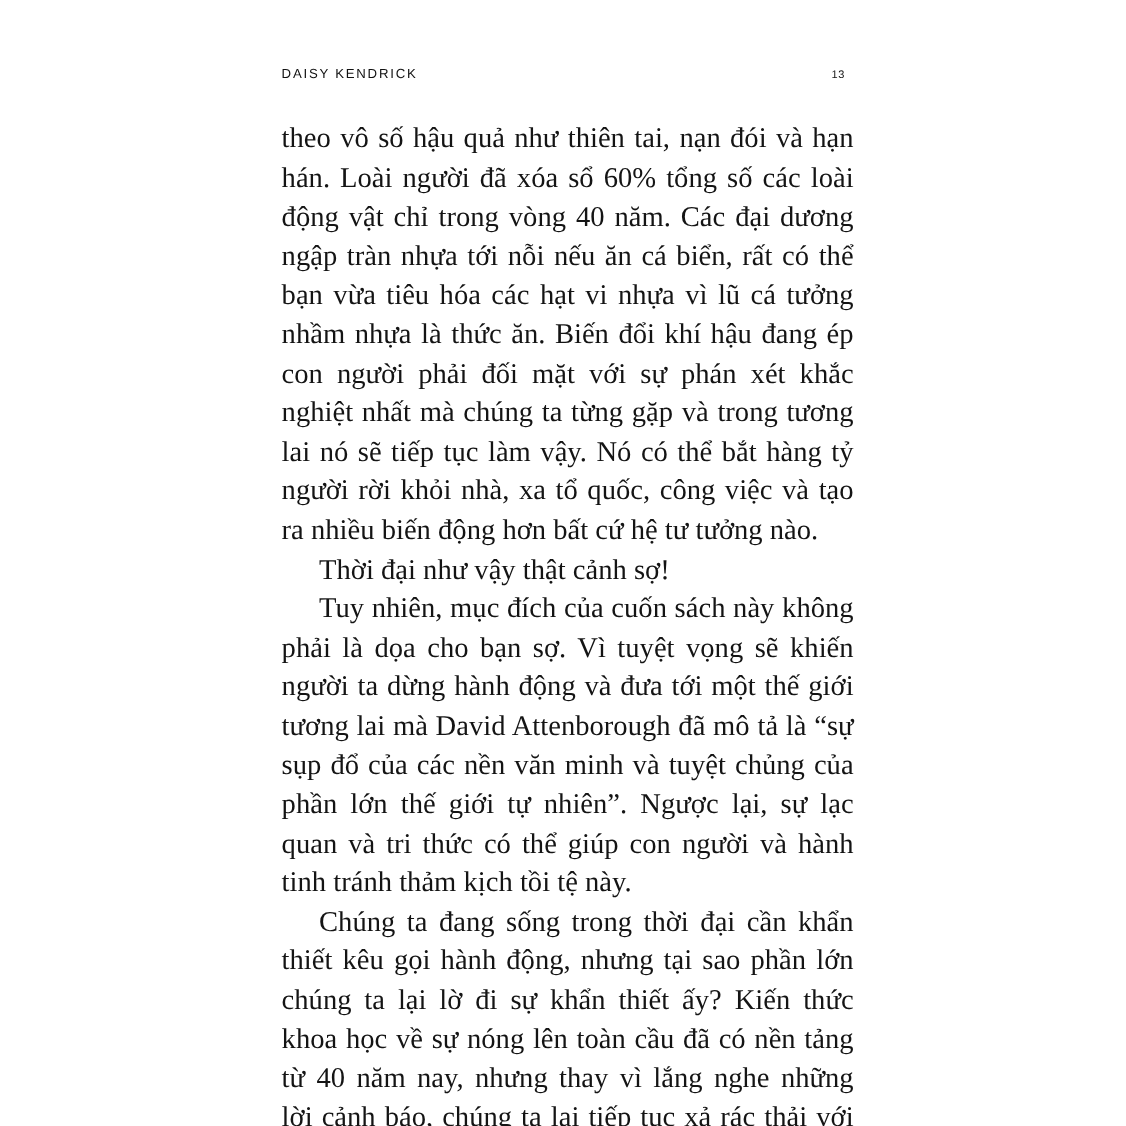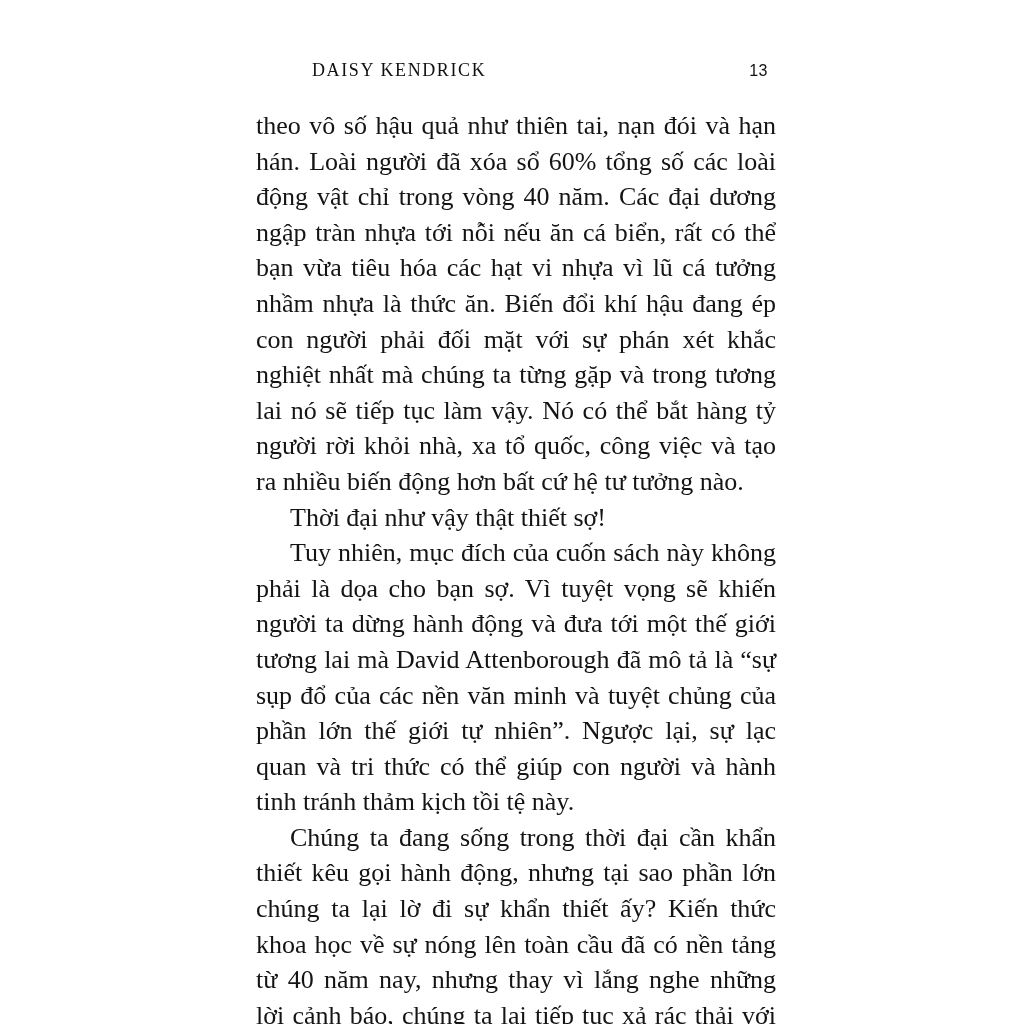--- a/index.html
+++ b/index.html
@@ -24,30 +24,29 @@
   .running-head {
     position: absolute;
     top: 60px;
     left: 256px;
     width: 512px;
     display: flex;
     align-items: baseline;
     justify-content: space-between;
   }
   .running-head .head-title {
-    font-family: Liberation Serif, serif;
-    font-size: 18px;
+    font-family: Liberation Sans, sans-serif;
+    font-size: 12px;
     letter-spacing: 1.6px;
     color: #111111;
     font-weight: 400;
-    margin-left: 56px;
   }
   .running-head .folio {
     font-family: "Liberation Sans", sans-serif;
-    font-size: 16px;
+    font-size: 10px;
     letter-spacing: 0.5px;
     color: #111111;
     font-weight: 400;
   }
   .text-block {
     position: absolute;
     top: 108px;
     left: 256px;
     width: 520px;
   }
@@ -72,18 +71,18 @@
 
 <div class="page">
 
   <div class="running-head">
     <span class="head-title">DAISY KENDRICK</span>
     <span class="folio">13</span>
   </div>
 
   <div class="text-block">
     <p class="para">theo vô số hậu quả như thiên tai, nạn đói và hạn hán. Loài người đã xóa sổ 60% tổng số các loài động vật chỉ trong vòng 40 năm. Các đại dương ngập tràn nhựa tới nỗi nếu ăn cá biển, rất có thể bạn vừa tiêu hóa các hạt vi nhựa vì lũ cá tưởng nhầm nhựa là thức ăn. Biến đổi khí hậu đang ép con người phải đối mặt với sự phán xét khắc nghiệt nhất mà chúng ta từng gặp và trong tương lai nó sẽ tiếp tục làm vậy. Nó có thể bắt hàng tỷ người rời khỏi nhà, xa tổ quốc, công việc và tạo ra nhiều biến động hơn bất cứ hệ tư tưởng nào.</p>
-    <p class="para indent">Thời đại như vậy thật thiết sợ!</p>
+    <p class="para indent">Thời đại như vậy thật cảnh sợ!</p>
     <p class="para indent">Tuy nhiên, mục đích của cuốn sách này không phải là dọa cho bạn sợ. Vì tuyệt vọng sẽ khiến người ta dừng hành động và đưa tới một thế giới tương lai mà David Attenborough đã mô tả là “sự sụp đổ của các nền văn minh và tuyệt chủng của phần lớn thế giới tự nhiên”. Ngược lại, sự lạc quan và tri thức có thể giúp con người và hành tinh tránh thảm kịch tồi tệ này.</p>
     <p class="para indent">Chúng ta đang sống trong thời đại cần khẩn thiết kêu gọi hành động, nhưng tại sao phần lớn chúng ta lại lờ đi sự khẩn thiết ấy? Kiến thức khoa học về sự nóng lên toàn cầu đã có nền tảng từ 40 năm nay, nhưng thay vì lắng nghe những lời cảnh báo, chúng ta lại tiếp tục xả rác thải với tốc độ tăng vọt. Các chính phủ, nhà khoa học và tập đoàn biết chuyện gì đang xảy ra suốt nhiều năm. Chính phủ và nhà khoa học có lương tâm cần cắt đứt hoặc xác định lại mối quan hệ của họ với các</p>
   </div>
 
 </div>
 
 </body></html>

